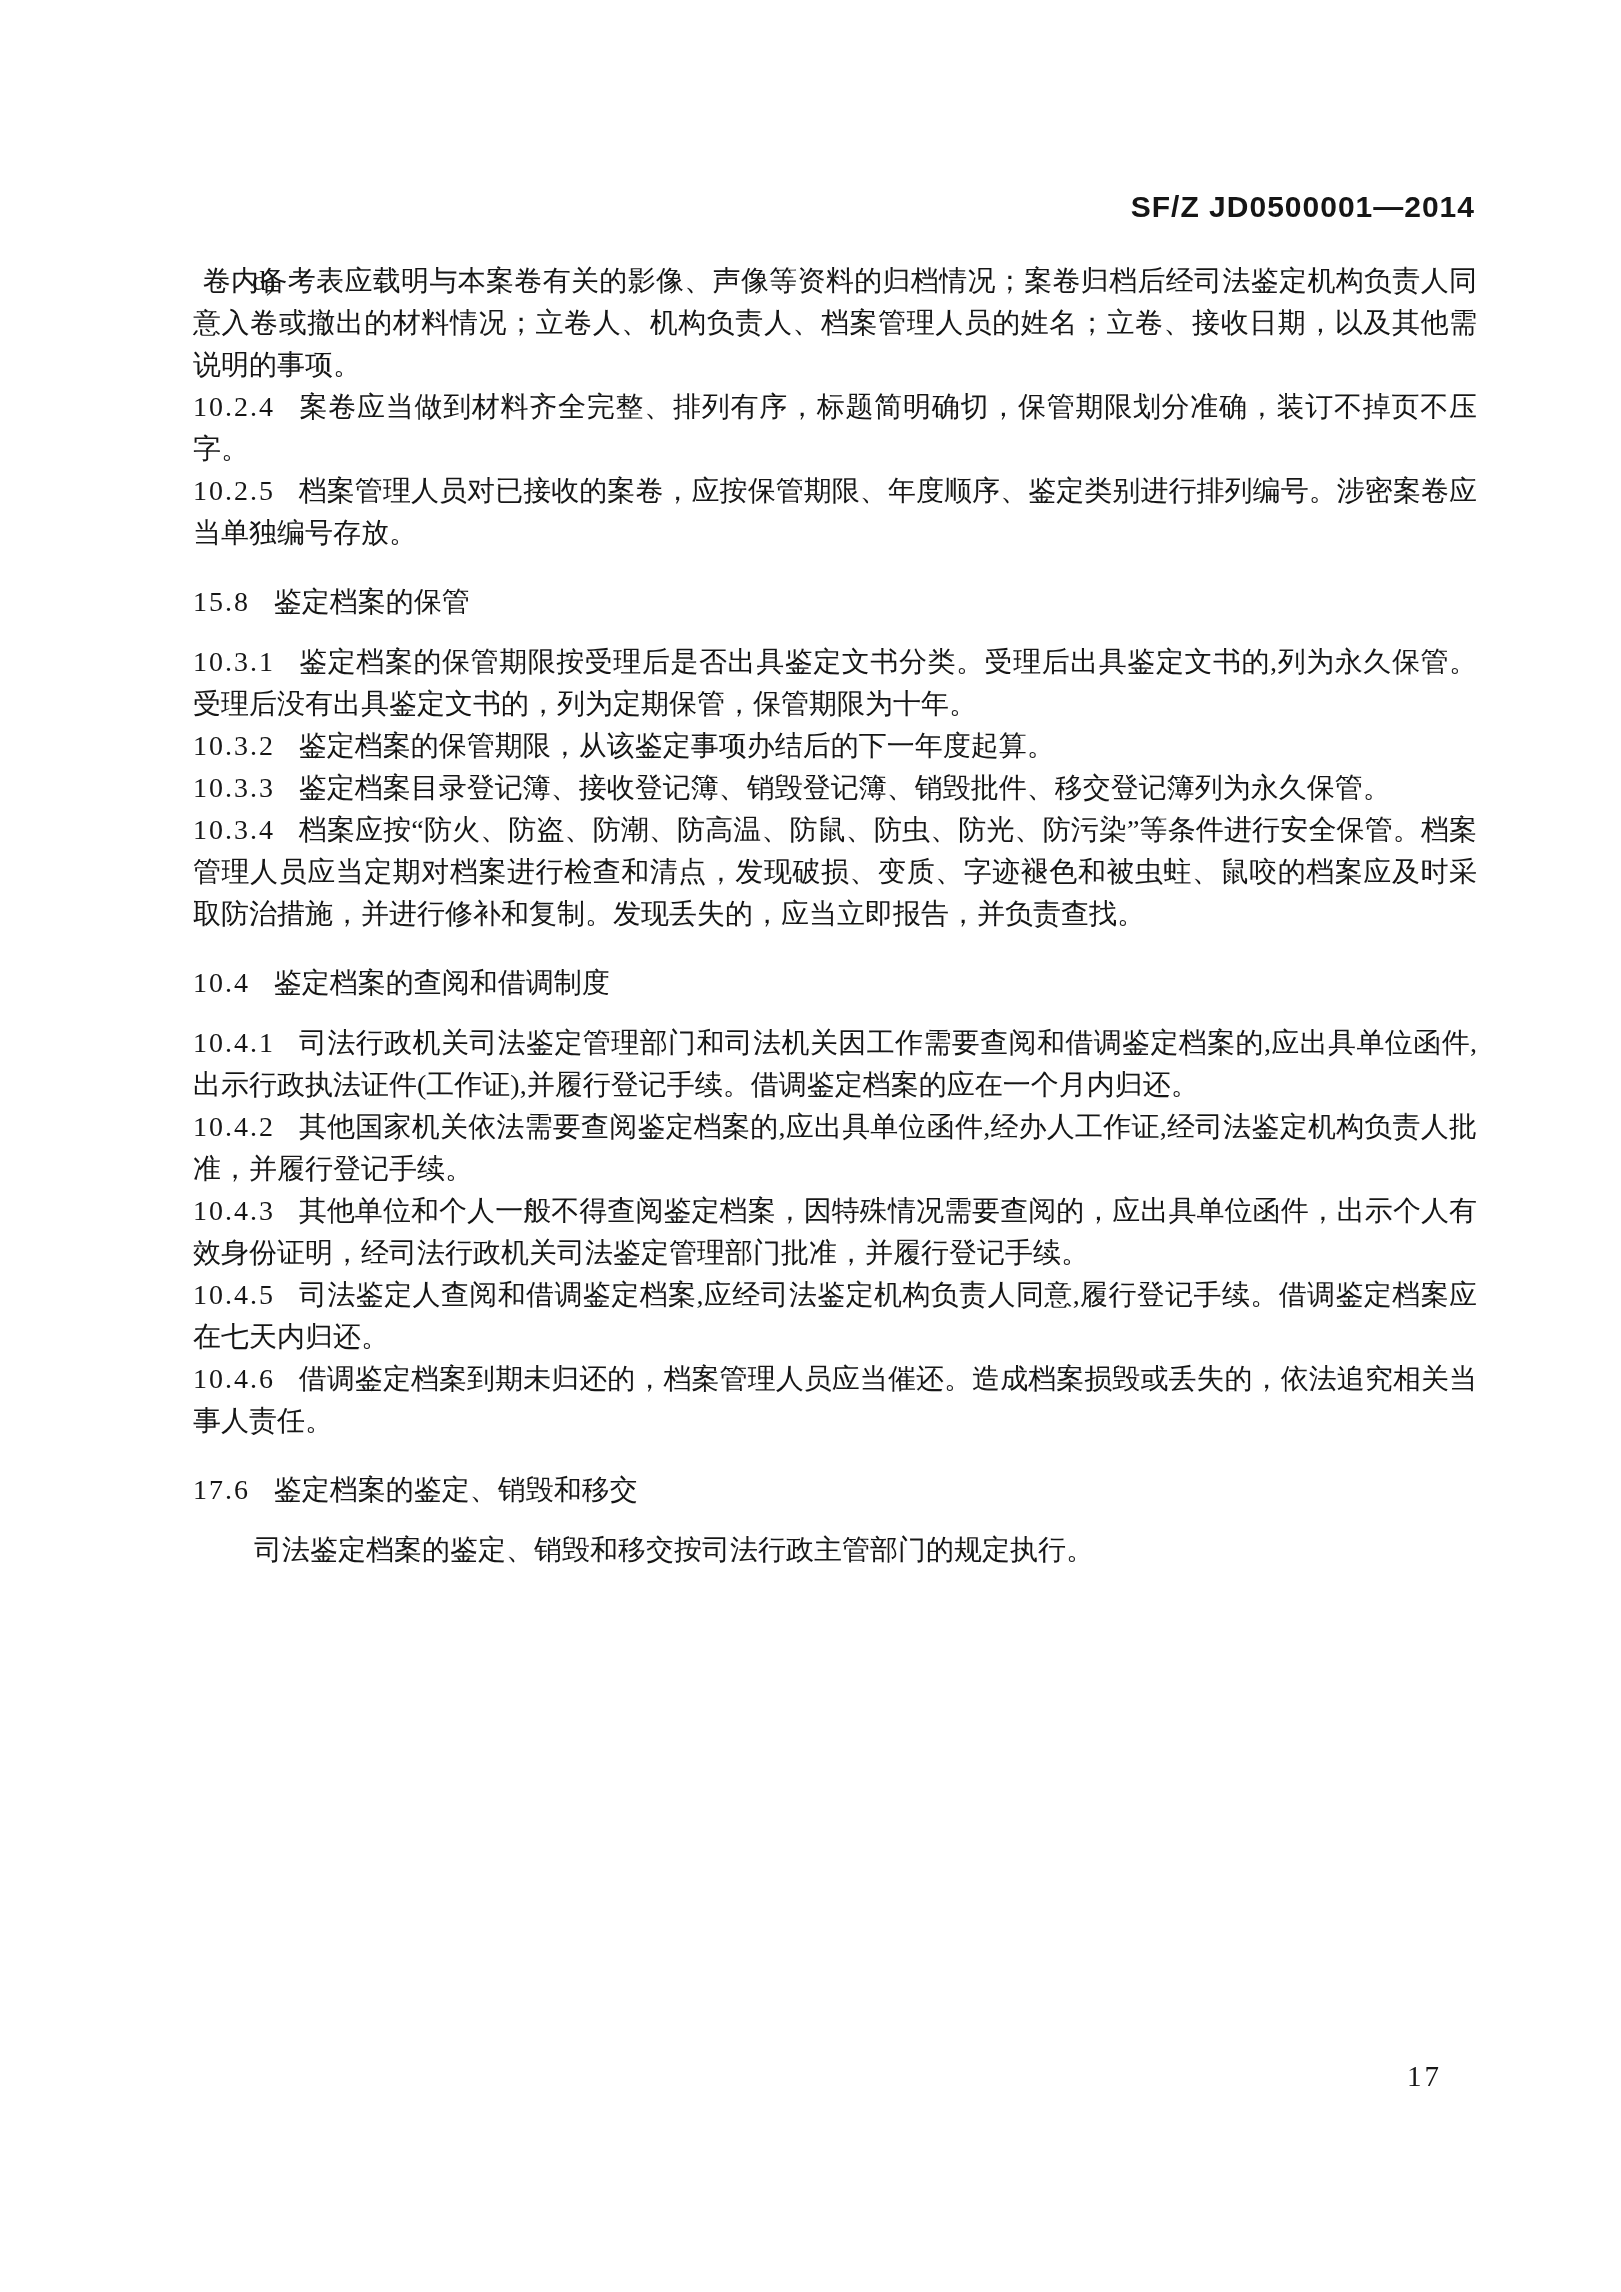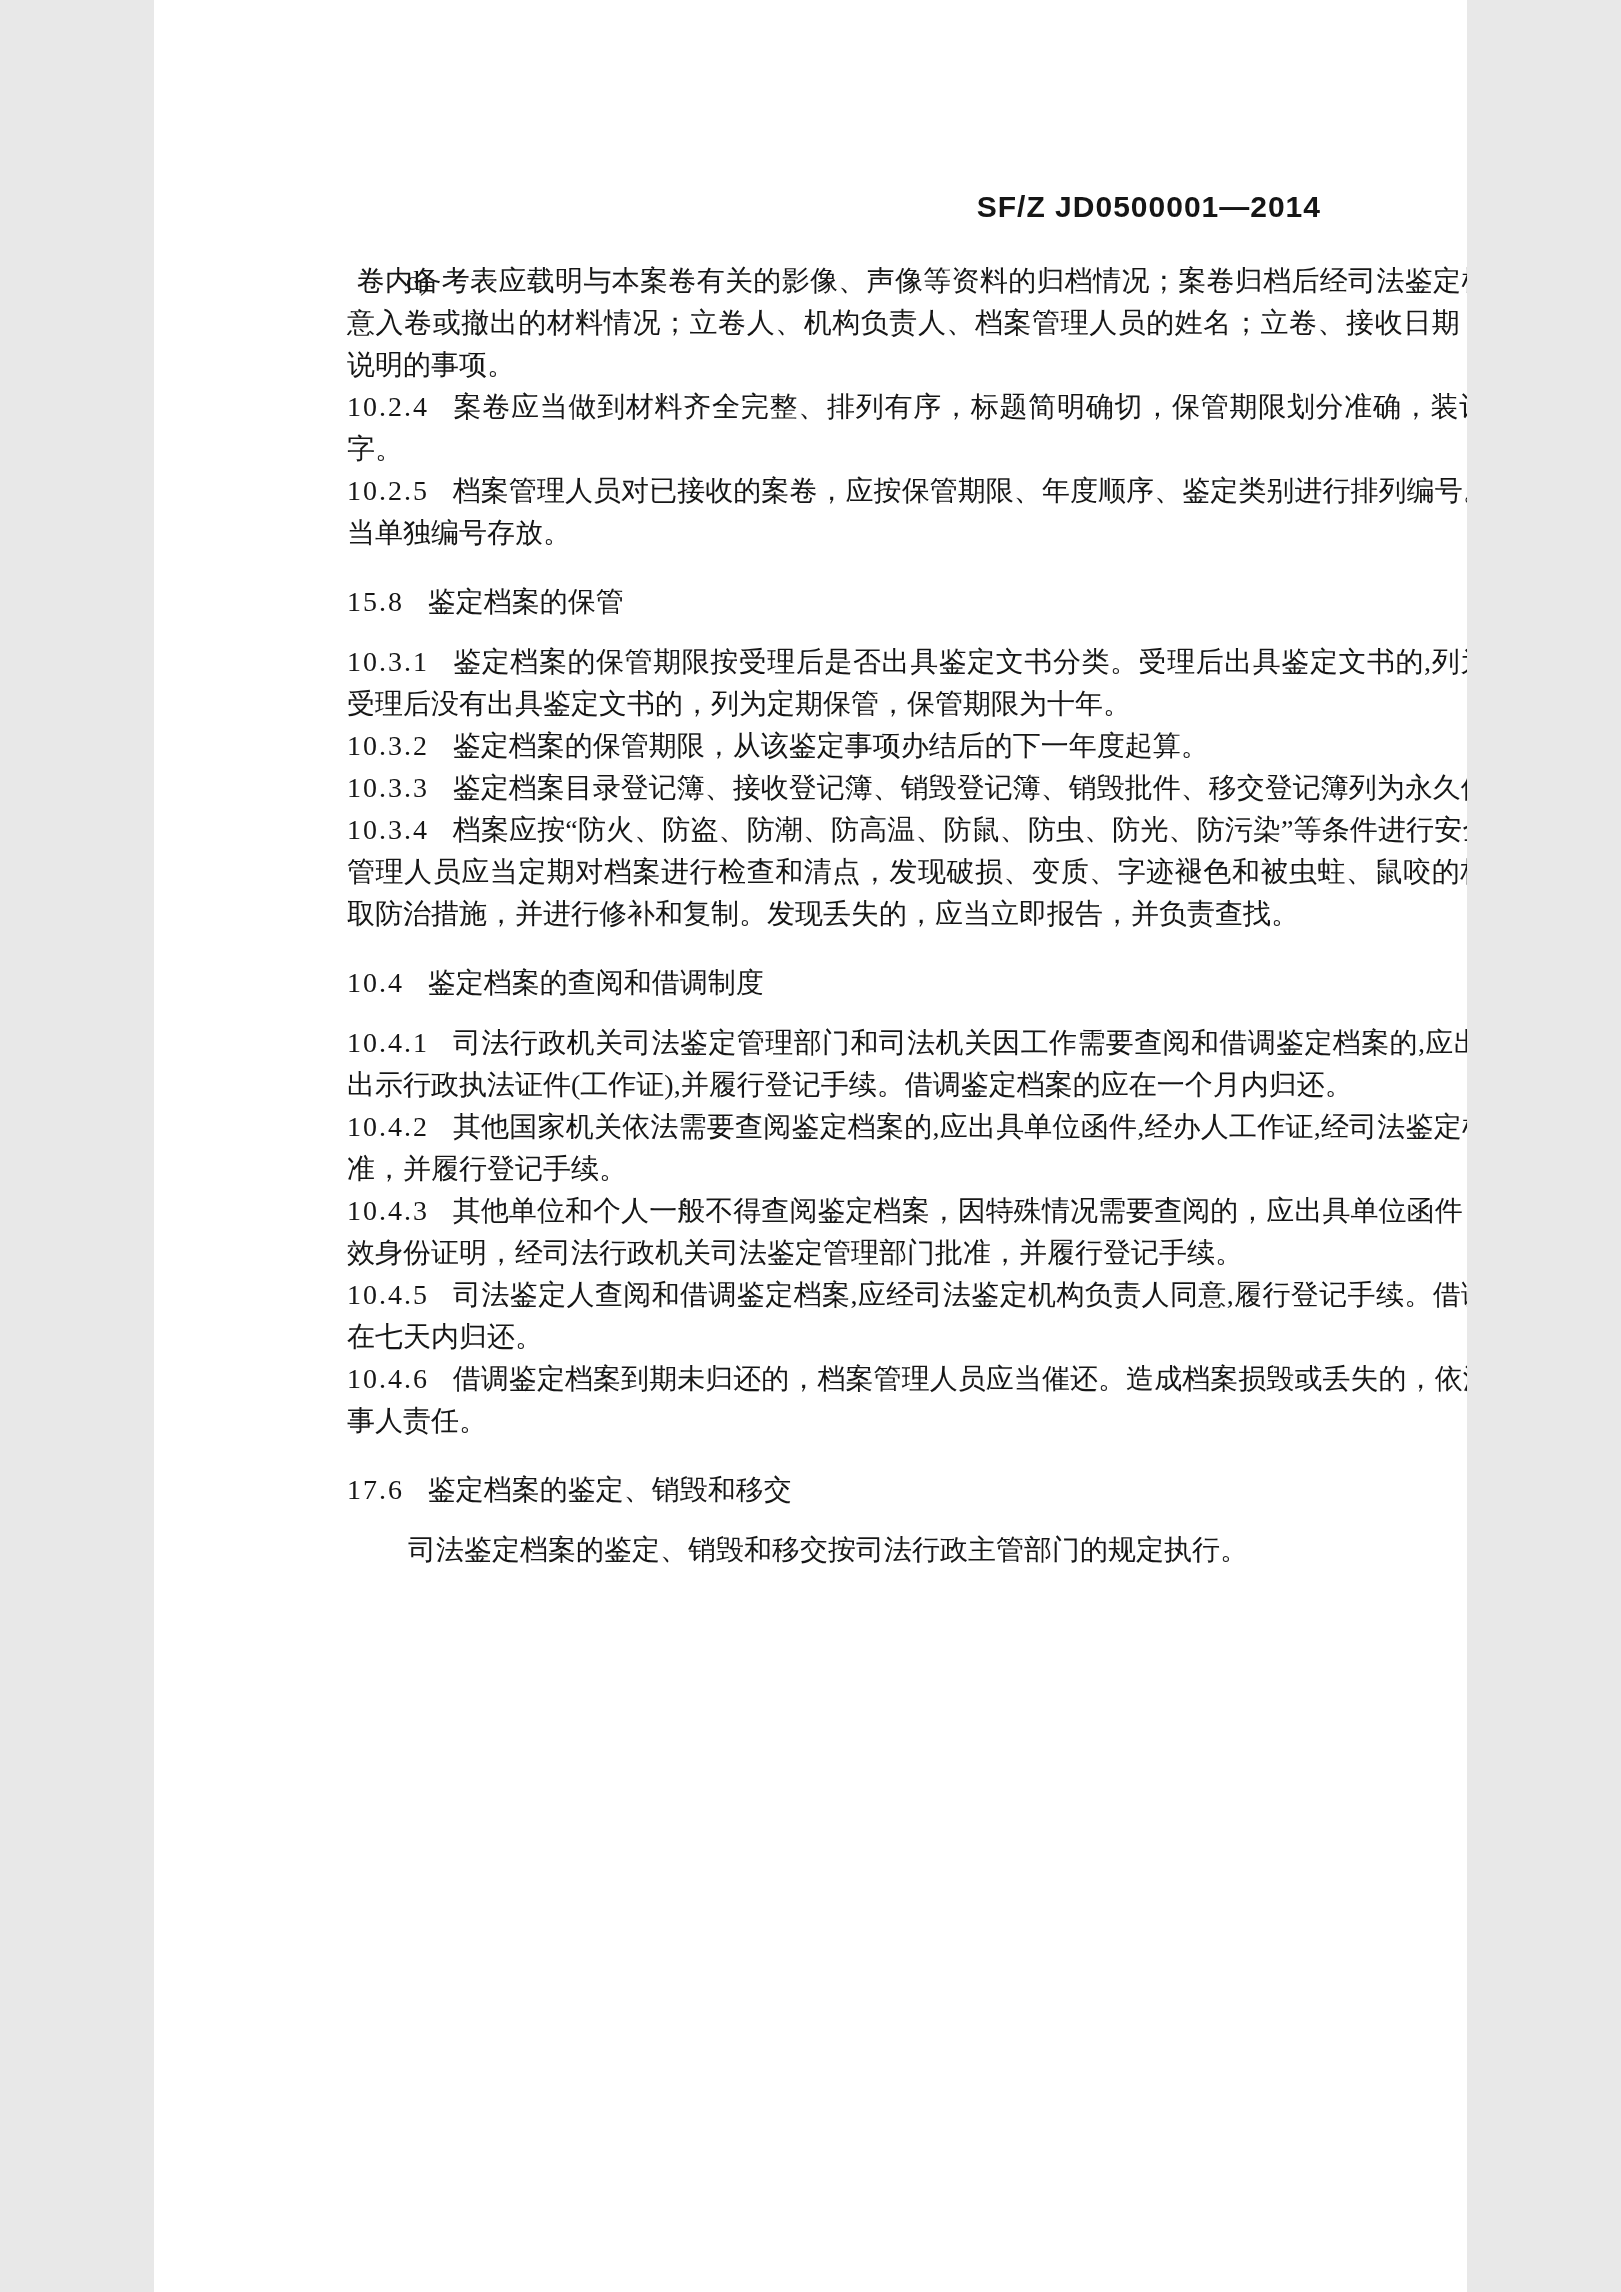--- a/index.html
+++ b/index.html
@@ -2,21 +2,21 @@
 <html lang="zh"><head>
 <meta charset="utf-8">
 <style>
   html, body {
     margin: 0;
     padding: 0;
     background: #e8e8e8;
   }
   .page {
     position: relative;
-    width: 1313px;
+    width: 1621px;
     height: 2293px;
     background: #ffffff;
     margin: 0 auto;
     overflow: hidden;
     color: #161616;
   }
   .doc-code {
     position: absolute;
     top: 190px;
     right: 146px;
@@ -63,21 +63,21 @@
   }
   .final-para {
     text-indent: 61px;
     margin-top: 18.6px !important;
   }
   .page-number {
     position: absolute;
     top: 2060px;
     left: 1407px;
     font-family: "Liberation Serif", "DejaVu Serif", serif;
-    font-size: 39px;
+    font-size: 29px;
     letter-spacing: 2.9px;
   }
 </style>
 </head>
 <body>
 
 <div class="page">
 
   <div class="doc-code">SF/Z JD0500001—2014</div>
 

